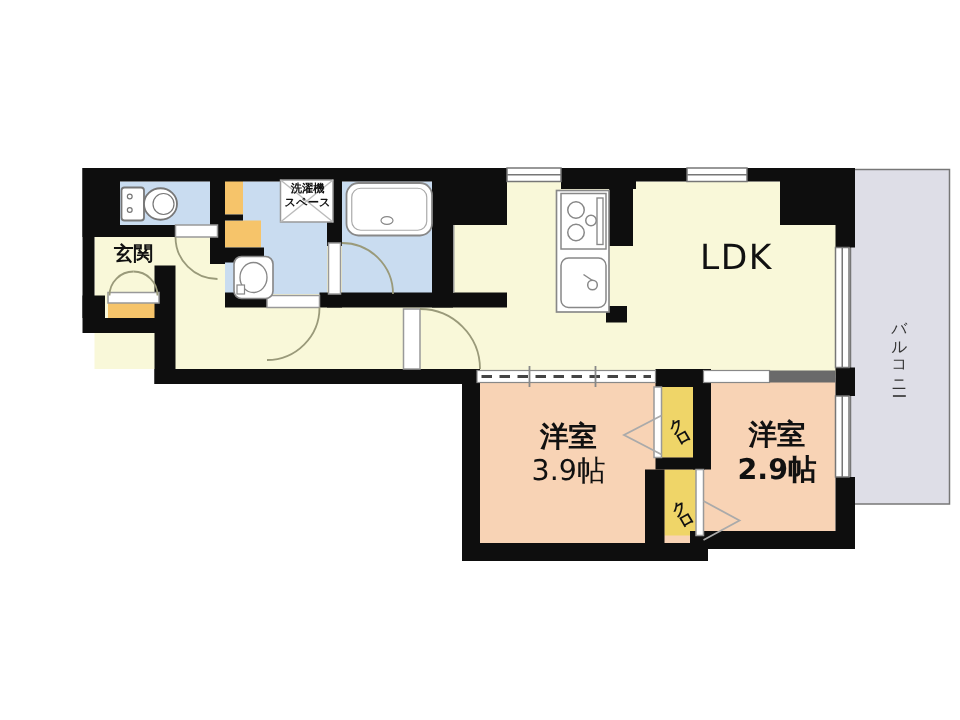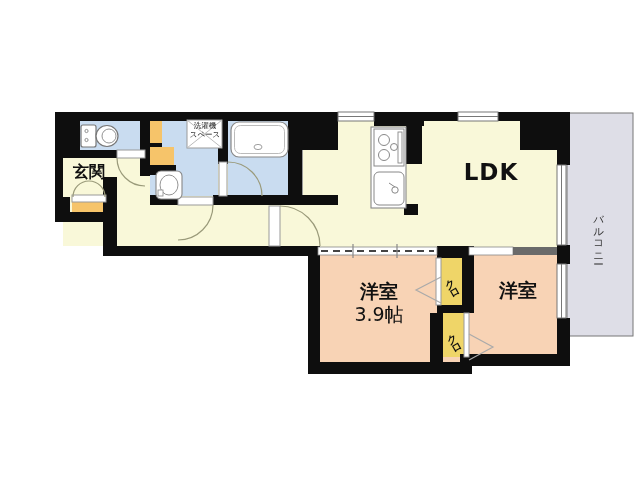--- a/index.html
+++ b/index.html
@@ -1,27 +1,27 @@
 <!DOCTYPE html>
 <html><head>
 <meta charset="utf-8">
 <style>
   html,body{margin:0;padding:0;background:#ffffff;}
   #stage{position:relative;width:640px;height:480px;background:#ffffff;overflow:hidden;
          font-family:"DejaVu Sans",sans-serif;}
   #plan-svg{position:absolute;left:0;top:0;}
   .lbl{position:absolute;color:#111;text-align:center;line-height:1.15;white-space:nowrap;}
-  .lbl-ldk-name{left:451px;top:159px;width:80px;font-size:23px;font-weight:700;letter-spacing:1px;text-align:center;}
+  .lbl-ldk-name{left:451px;top:159px;width:80px;font-size:23px;font-weight:400;letter-spacing:1px;text-align:center;}
   .lbl-ldk-size{left:443px;top:185px;width:100px;font-size:20px;font-weight:600;}
   .lbl-bed1-name{left:339px;top:281px;width:80px;font-size:19px;font-weight:600;}
   .lbl-bed1-size{left:339px;top:304px;width:80px;font-size:19px;font-weight:400;}
   .lbl-bed2-name{left:478px;top:280px;width:80px;font-size:19px;font-weight:600;}
   .lbl-bed2-size{left:478px;top:303px;width:80px;font-size:19px;font-weight:600;}
-  .lbl-entrance{left:64px;top:163px;width:50px;font-size:16px;font-weight:600;}
-  .lbl-laundry{left:186px;top:121px;width:38px;font-size:7.5px;font-weight:400;line-height:1.25;}
+  .lbl-entrance{left:64px;top:163px;width:50px;font-size:13px;font-weight:600;}
+  .lbl-laundry{left:186px;top:121px;width:38px;font-size:7.5px;font-weight:700;line-height:1.25;}
   .lbl-vert{writing-mode:vertical-rl;text-orientation:upright;}
   .lbl-closet1{left:444px;top:261px;height:44px;font-size:10.5px;font-weight:600;
                transform:rotate(-30deg);transform-origin:50% 50%;}
   .lbl-closet2{left:446px;top:316px;height:44px;font-size:10.5px;font-weight:600;
                transform:rotate(-30deg);transform-origin:50% 50%;}
   .lbl-balcony{left:593px;top:203px;height:60px;font-size:10.5px;color:#333;letter-spacing:1px;}
   .lbl-watermark{left:302px;top:329px;font-size:47px;font-weight:bold;color:#383838;
                  opacity:0.6;letter-spacing:8px;}
 </style>
 </head>
@@ -180,20 +180,21 @@
       </g>
     </g>
 
     <line x1="302.5" y1="150" x2="302.5" y2="195" stroke="#999" stroke-width="1"></line>
   </svg>
 
   <div class="lbl lbl-ldk-name">LDK</div>
   <div class="lbl lbl-bed1-name">洋室</div>
   <div class="lbl lbl-bed1-size">3.9帖</div>
   <div class="lbl lbl-bed2-name">洋室</div>
+  <div class="lbl lbl-bed2-size">2.9帖</div>
   <div class="lbl lbl-entrance">玄関</div>
   <div class="lbl lbl-laundry">
     <div>洗濯機</div>
     <div>スペース</div>
   </div>
   <div class="lbl lbl-vert lbl-closet1">クロ</div>
   <div class="lbl lbl-vert lbl-closet2">クロ</div>
   <div class="lbl lbl-vert lbl-balcony">バルコニー</div>
 
 </div>

